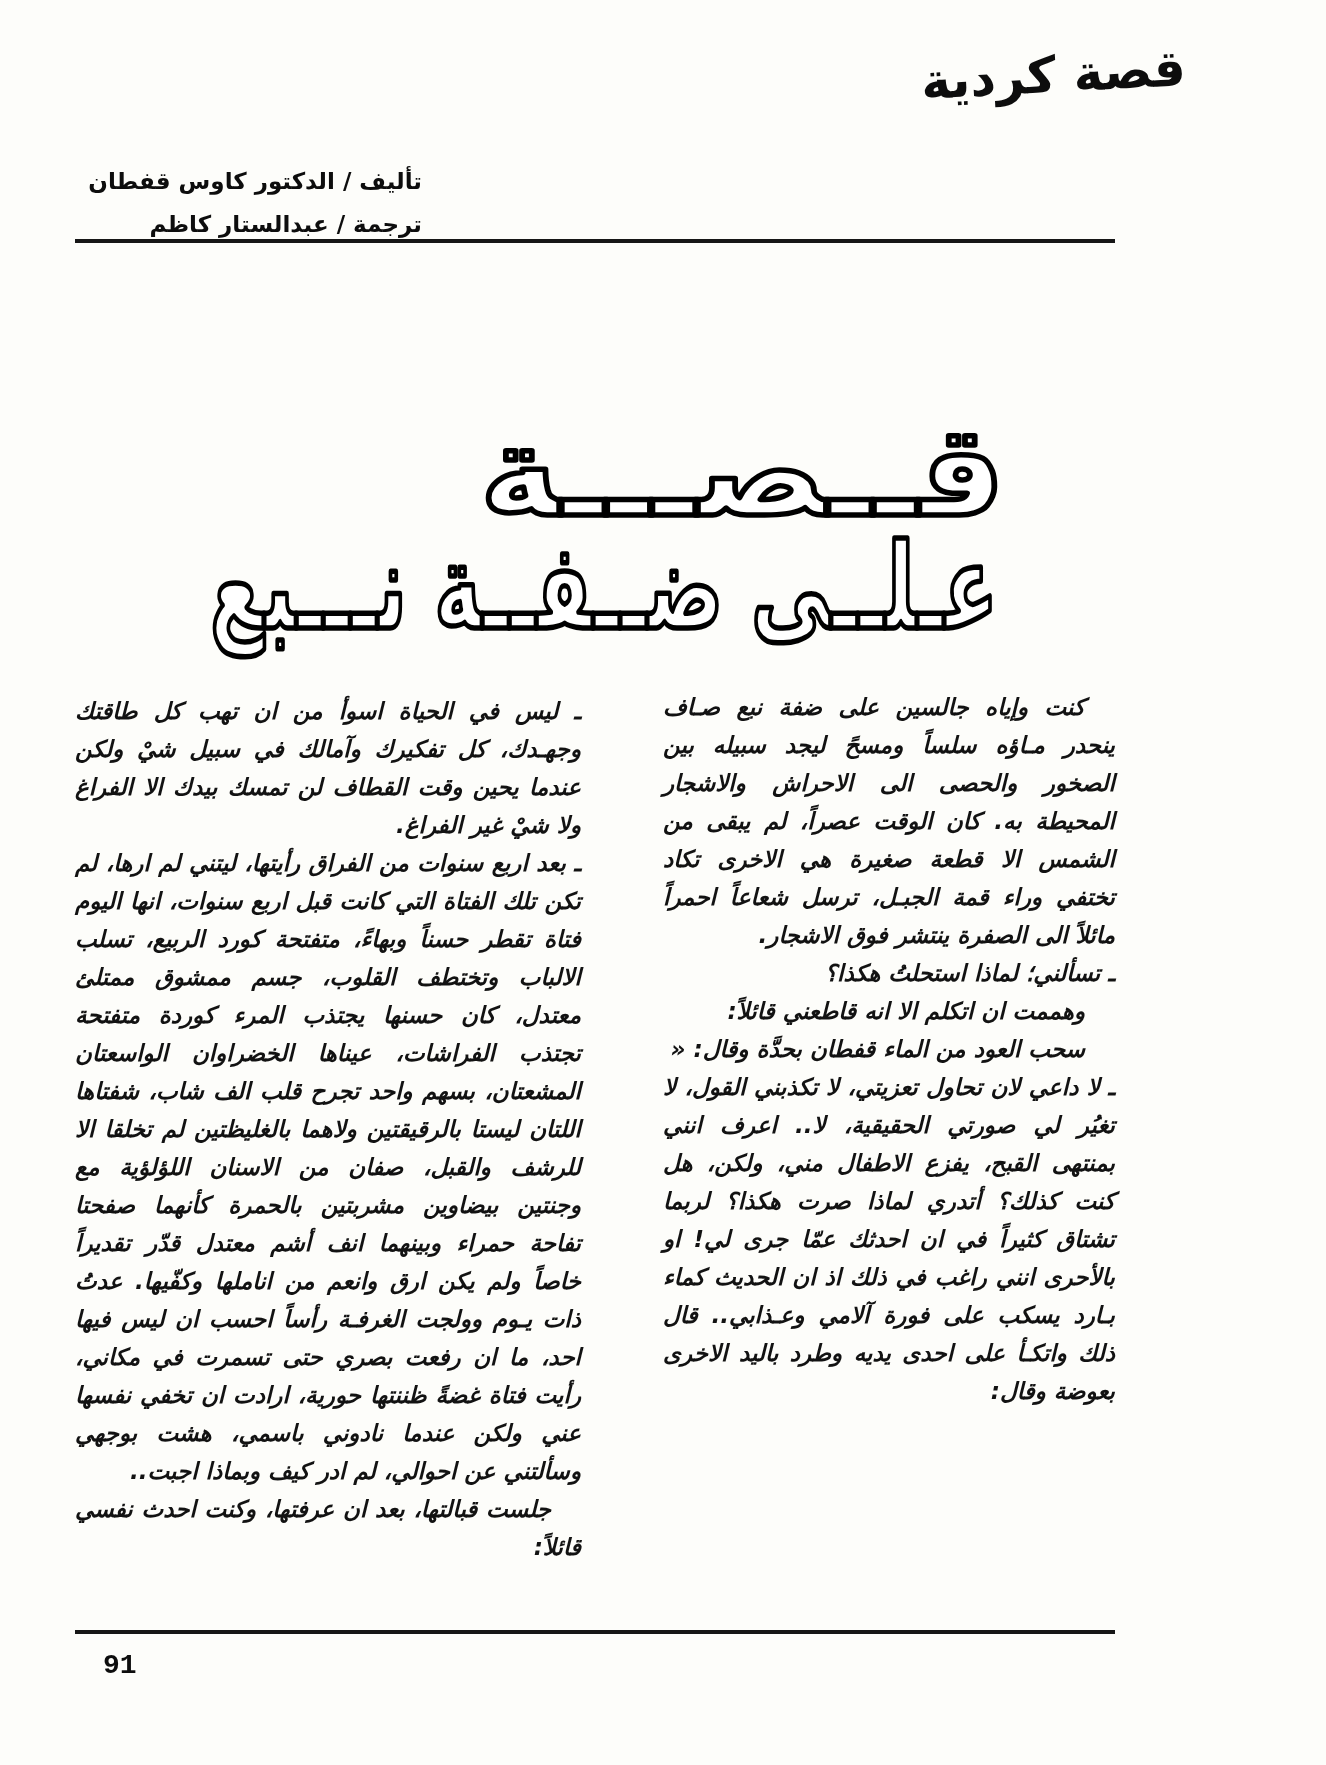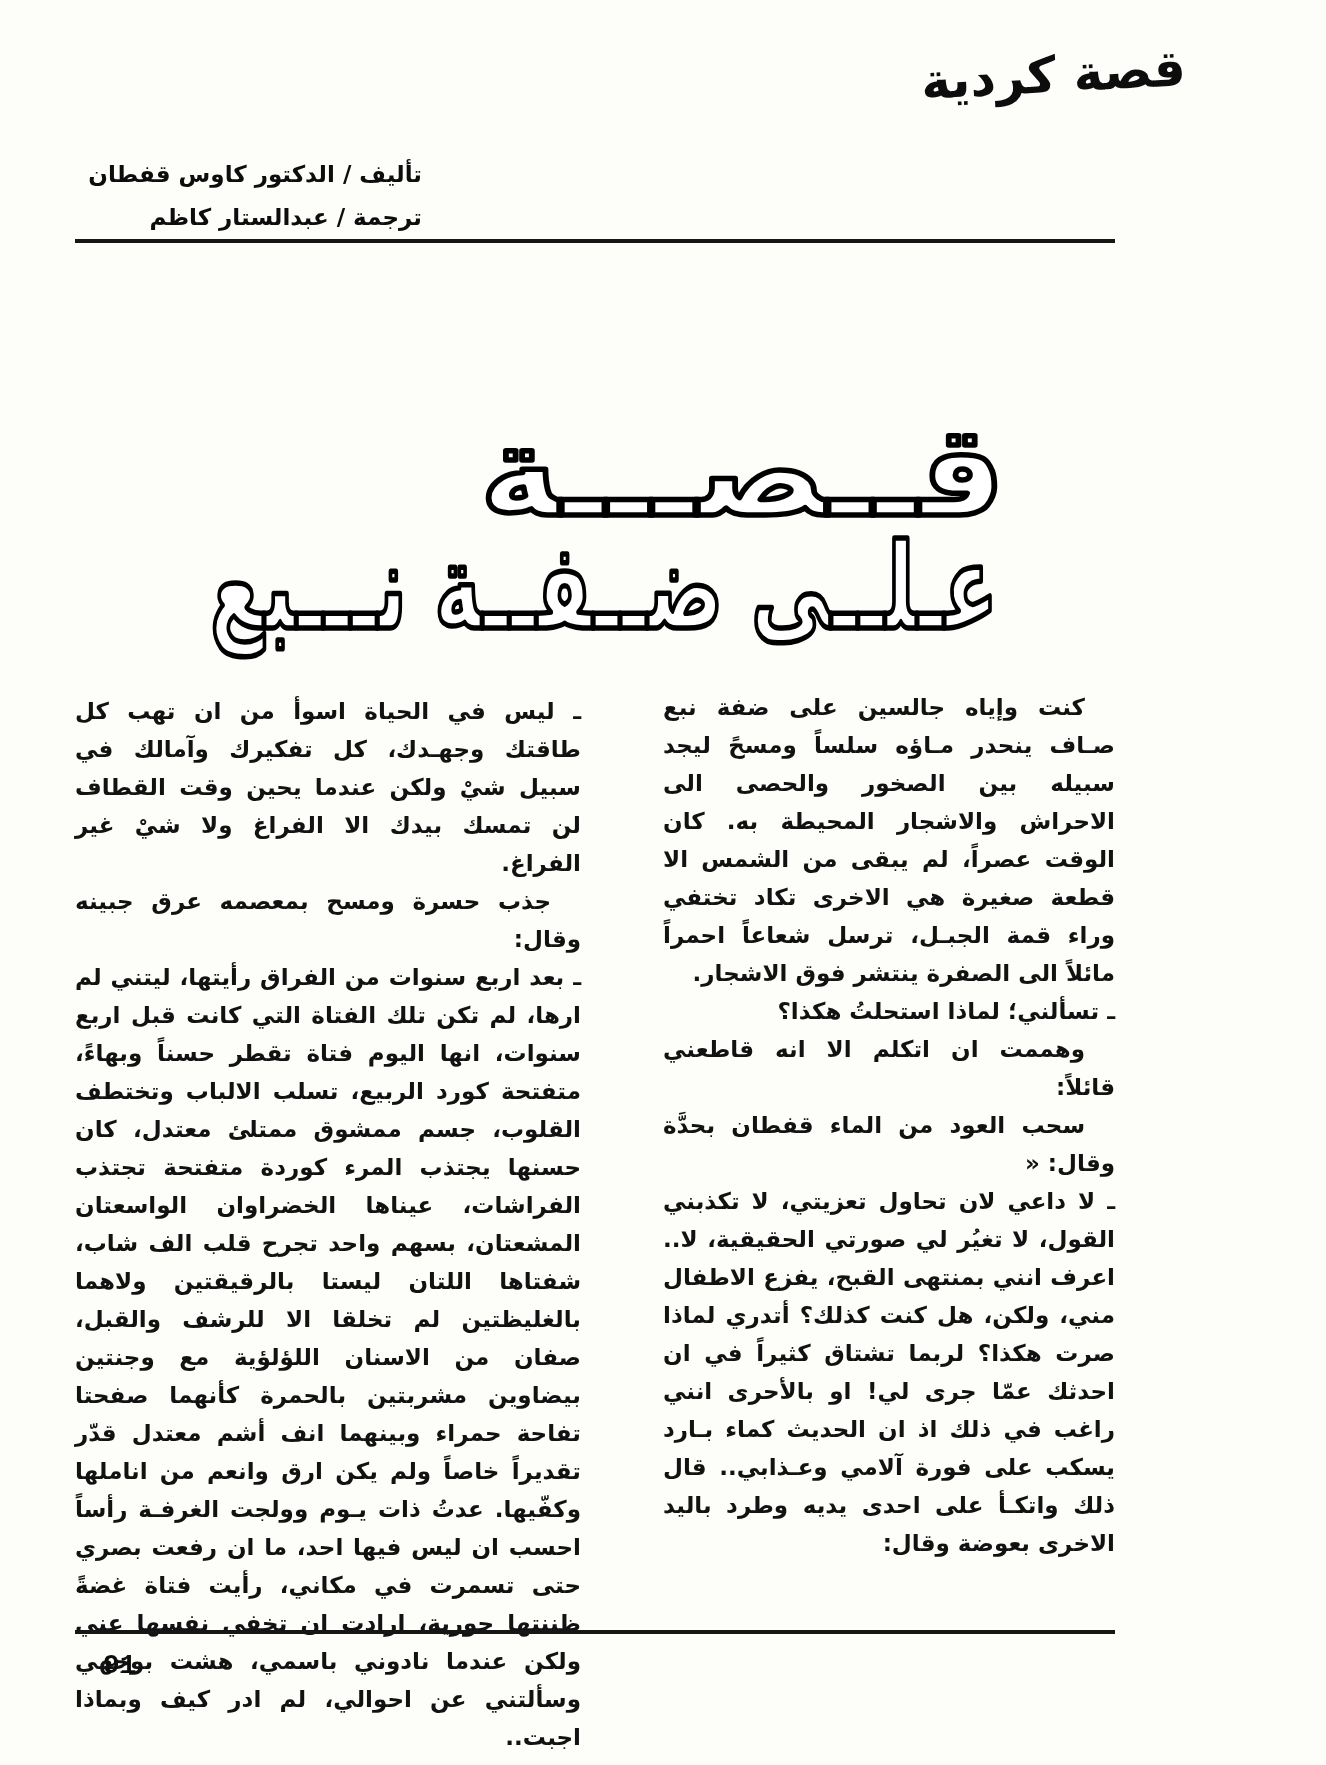--- a/index.html
+++ b/index.html
@@ -17,21 +17,21 @@
     top:46px;right:140px;
     font-size:50px;
     font-weight:bold;
     direction:rtl;
     transform:rotate(-3deg);
     letter-spacing:1px;
     white-space:nowrap;
   }
   .bylines{
     position:absolute;
-    top:153px;left:122px;
+    top:160px;left:122px;
     width:300px;
     direction:rtl;
     text-align:right;
     font-weight:bold;
     font-size:23px;
     line-height:43px;
     white-space:nowrap;
   }
   .rule{
     position:absolute;left:75px;
@@ -54,21 +54,21 @@
   }
   .col{
     position:absolute;
     direction:rtl;
     text-align:justify;
     font-size:23px;
     line-height:38px;
     font-weight:bold;
     color:#121212;
   }
-  .col p{margin:0;padding:0;}
+  .col p{margin:0;padding:0;font-style:italic;}
   .col p.indent{text-indent:30px;}
   .col-right{left:663px;top:688px;width:452px;}
   .col-left{left:75px;top:692px;width:506px;}
   .pagenum{
     position:absolute;
     left:103px;top:1650px;
     font-size:28px;
     font-weight:bold;
     font-family:Liberation Mono, monospace;
   }
@@ -95,21 +95,20 @@
   <div class="col col-right">
     <p class="indent">كنت وإياه جالسين على ضفة نبع صـاف ينحدر مـاؤه سلساً ومسحً ليجد سبيله بين الصخور والحصى الى الاحراش والاشجار المحيطة به. كان الوقت عصراً، لم يبقى من الشمس الا قطعة صغيرة هي الاخرى تكاد تختفي وراء قمة الجبـل، ترسل شعاعاً احمراً مائلاً الى الصفرة ينتشر فوق الاشجار.</p>
     <p>ـ تسألني؛ لماذا استحلتُ هكذا؟</p>
     <p class="indent">وهممت ان اتكلم الا انه قاطعني قائلاً:</p>
     <p class="indent">سحب العود من الماء قفطان بحدَّة وقال: «</p>
     <p>ـ لا داعي لان تحاول تعزيتي، لا تكذبني القول، لا تغيُر لي صورتي الحقيقية، لا.. اعرف انني بمنتهى القبح، يفزع الاطفال مني، ولكن، هل كنت كذلك؟ أتدري لماذا صرت هكذا؟ لربما تشتاق كثيراً في ان احدثك عمّا جرى لي! او بالأحرى انني راغب في ذلك اذ ان الحديث كماء بـارد يسكب على فورة آلامي وعـذابي.. قال ذلك واتكـأ على احدى يديه وطرد باليد الاخرى بعوضة وقال:</p>
   </div>
 
   <div class="col col-left">
     <p>ـ ليس في الحياة اسوأ من ان تهب كل طاقتك وجهـدك، كل تفكيرك وآمالك في سبيل شيْ ولكن عندما يحين وقت القطاف لن تمسك بيدك الا الفراغ ولا شيْ غير الفراغ.</p>
-    <p class="indent">جذب حسرة ومسح بمعصمه عرق جبينه وقال:</p>
     <p>ـ بعد اربع سنوات من الفراق رأيتها، ليتني لم ارها، لم تكن تلك الفتاة التي كانت قبل اربع سنوات، انها اليوم فتاة تقطر حسناً وبهاءً، متفتحة كورد الربيع، تسلب الالباب وتختطف القلوب، جسم ممشوق ممتلئ معتدل، كان حسنها يجتذب المرء كوردة متفتحة تجتذب الفراشات، عيناها الخضراوان الواسعتان المشعتان، بسهم واحد تجرح قلب الف شاب، شفتاها اللتان ليستا بالرقيقتين ولاهما بالغليظتين لم تخلقا الا للرشف والقبل، صفان من الاسنان اللؤلؤية مع وجنتين بيضاوين مشربتين بالحمرة كأنهما صفحتا تفاحة حمراء وبينهما انف أشم معتدل قدّر تقديراً خاصاً ولم يكن ارق وانعم من اناملها وكفّيها. عدتُ ذات يـوم وولجت الغرفـة رأساً احسب ان ليس فيها احد، ما ان رفعت بصري حتى تسمرت في مكاني، رأيت فتاة غضةً ظننتها حورية، ارادت ان تخفي نفسها عني ولكن عندما نادوني باسمي، هشت بوجهي وسألتني عن احوالي، لم ادر كيف وبماذا اجبت..</p>
     <p class="indent">جلست قبالتها، بعد ان عرفتها، وكنت احدث نفسي قائلاً:</p>
 
   </div>
 
   <div class="rule rule-bottom"></div>
 
   <div class="pagenum">91</div>
 
 </div>

